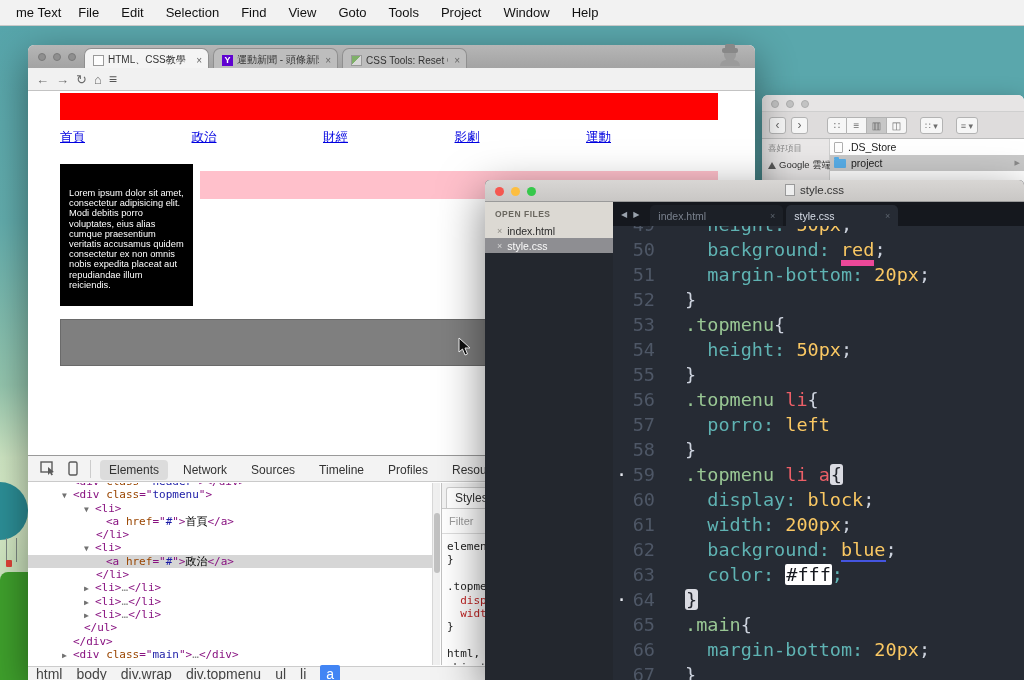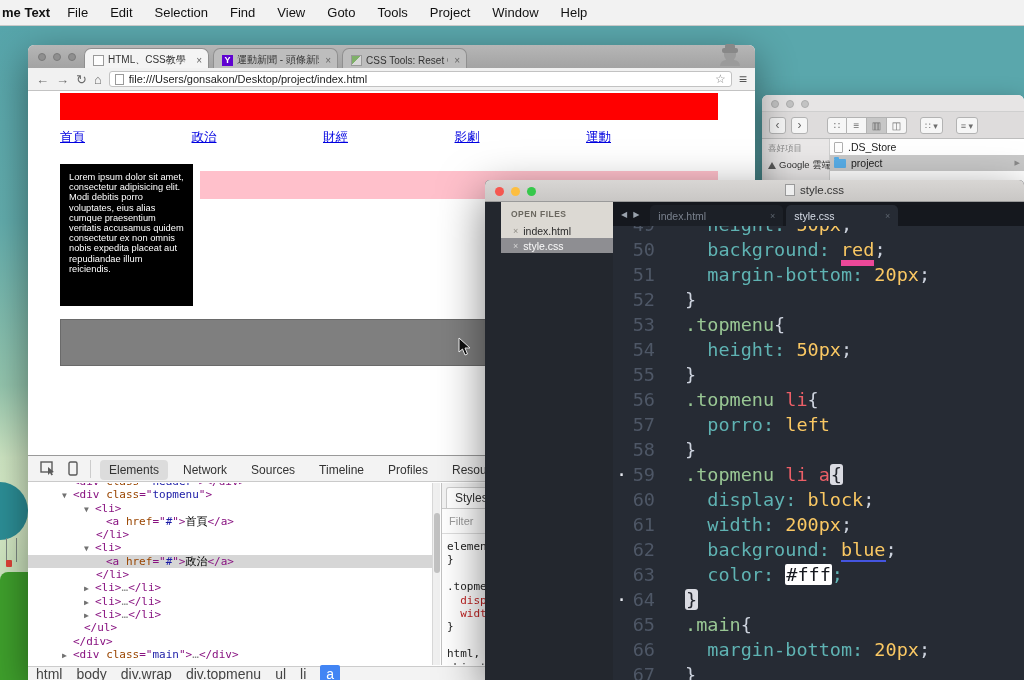--- a/index.html
+++ b/index.html
@@ -11,21 +11,21 @@
     background:linear-gradient(180deg,#57a5ab 0%,#63adad 30%,#95c6ae 55%,#cfe6c3 66%,#d9edc9 76%,#cfe6c0 82%); }
   .balloon { position:absolute; left:-28px; top:456px; width:56px; height:58px; border-radius:50%; background:#2c8f97; }
   .rope1 { position:absolute; left:6px; top:512px; width:1px; height:26px; background:#7e8a84; }
   .rope2 { position:absolute; left:16px; top:512px; width:1px; height:24px; background:#7e8a84; }
   .basket-flag { position:absolute; left:6px; top:534px; width:6px; height:7px; background:#e04438; border-radius:1px; }
   .grass { position:absolute; left:0; top:546px; width:30px; height:108px; background:#3fa02c; border-radius:8px 2px 0 0; }
 
   
   .menubar { position:absolute; left:0; top:0; width:1024px; height:26px; background:#f2f2f2;
     border-bottom:1px solid #c9c9c9; display:flex; align-items:center; font-size:13px; color:#111; z-index:50; }
-  .mb-app { font-weight:bold; margin-left:2px; margin-right:6px; }
+  .mb-app { font-weight:normal; margin-left:16px; margin-right:6px; }
   .mb-item { padding:0 11px; }
   .window-peek { position:absolute; left:452px; top:-8px; width:52px; height:17px; background:#d9d9d9; border:1px solid #b5b5b5; border-radius:8px; z-index:40; }
 
   
   .browser { position:absolute; left:28px; top:45px; width:727px; height:635px; border-radius:6px 6px 0 0;
     box-shadow:0 12px 40px rgba(0,0,0,.45); background:#fff; z-index:10; }
   .tabstrip { position:absolute; left:0; top:0; width:100%; height:23px; border-radius:6px 6px 0 0;
     background:linear-gradient(#b6b6b6,#a3a3a3); }
   .lights { position:absolute; left:10px; top:8px; display:flex; gap:7px; }
   .light { width:8px; height:8px; border-radius:50%; background:#8f8f8f; border:1px solid #7a7a7a; }
@@ -55,21 +55,21 @@
   .url-text { flex:1; white-space:nowrap; overflow:hidden; }
   .star { color:#8a8a8a; font-size:12px; }
   .burger { color:#555; font-size:14px; }
 
   
   .page { position:absolute; left:0; top:46px; width:100%; height:364px; background:#fff; overflow:hidden; }
   .banner { position:absolute; left:32px; top:2px; width:658px; height:27px; background:#ff0000; }
   .navrow { position:absolute; left:32px; top:38px; display:flex; }
   .navlink { width:131.5px; font-size:12.5px; color:#0000e0; text-decoration:underline; }
   .loremBox { position:absolute; left:32px; top:73px; width:133px; height:142px; background:#000; color:#fff;
-    padding:8px 9px; font-size:9.3px; line-height:10.2px; overflow:hidden; }
+    padding:24px 9px; font-size:9.3px; line-height:10.2px; overflow:hidden; }
   .pinkBox { position:absolute; left:172px; top:80px; width:518px; height:28px; background:#ffc0cb; }
   .grayBox { position:absolute; left:32px; top:228px; width:658px; height:47px; background:#7f7f7f; border:1px solid #6a6a6a; }
   .cursor { position:absolute; left:430px; top:246px; z-index:5; }
 
   
   .devtools { position:absolute; left:0; top:410px; width:100%; height:225px; background:#fff; border-top:1px solid #9a9a9a; }
   .dt-toolbar { position:absolute; left:0; top:0; width:100%; height:26px; background:#f3f3f3; border-bottom:1px solid #cacaca;
     display:flex; align-items:center; padding:0 6px; }
   .dt-icon { margin:0 6px; display:flex; }
   .dt-sep { width:1px; height:18px; background:#ccc; margin:0 6px; }
@@ -128,21 +128,21 @@
   .sublime { position:absolute; left:485px; top:180px; width:539px; height:500px; border-radius:5px 5px 0 0;
     box-shadow:0 14px 46px rgba(0,0,0,.5); background:#262b34; z-index:20; overflow:hidden; }
   .s-titlebar { position:absolute; left:0; top:0; width:100%; height:22px; background:linear-gradient(#d8d6d4,#c9c7c5);
     border-bottom:1px solid #9a9a9a; }
   .s-lights { position:absolute; left:10px; top:7px; display:flex; gap:7px; }
   .s-red { width:9px; height:9px; border-radius:50%; background:#f55750; }
   .s-yellow { width:9px; height:9px; border-radius:50%; background:#fdbe40; }
   .s-green { width:9px; height:9px; border-radius:50%; background:#36c84b; }
   .s-title { position:absolute; left:300px; top:4px; font-size:11.5px; color:#333; display:flex; gap:5px; align-items:center; }
   .s-title-icon { width:10px; height:12px; background:#eee; border:1px solid #999; }
-  .s-sidebar { position:absolute; left:0; top:22px; width:128px; height:478px; background:#23272e;padding-left:16px; }
+  .s-sidebar { position:absolute; left:0; top:22px; width:128px; height:478px; background:#23272e; }
   .s-openfiles { background:#dcd9d3; padding-top:5px; }
   .s-section { font-size:8.5px; font-weight:bold; letter-spacing:.5px; color:#6a675f; padding:2px 0 4px 10px; }
   .s-file { height:15px; display:flex; align-items:center; gap:5px; font-size:10.5px; color:#2b2b2b; padding-left:12px; }
   .s-file.active { background:#8e8e92; color:#fbfbfb; }
   .s-file .x { color:#8f8c85; font-size:9px; }
   .s-file.active .x { color:#d6d6d6; }
   .s-tabbar { position:absolute; left:128px; top:22px; width:411px; height:24px; background:#15181e; display:flex; align-items:flex-end; }
   .s-tab-arrows { color:#9aa3ad; font-size:8px; padding:0 5px 7px 8px; letter-spacing:6px; }
   .s-tab { height:21px; width:133px; display:flex; align-items:center; font-size:10.5px; color:#79818d;
     background:#1c2027; border-radius:5px 5px 0 0; margin-right:3px; padding:0 8px; justify-content:space-between; }
@@ -251,25 +251,20 @@
         <div class="spy-hat"></div>
           <div class="spy-head"></div>
           <div class="spy-body"></div>
       </div>
     </div>
     <div class="toolbar">
       <span class="nav-btn">←</span>
       <span class="nav-btn">→</span>
       <span class="nav-btn">↻</span>
       <span class="nav-btn">⌂</span>
-      <div class="urlbar">
-        <span class="url-doc"></span>
-        <span class="url-text">file:///Users/gonsakon/Desktop/project/index.html</span>
-        <span class="star">☆</span>
-      </div>
       <span class="burger">≡</span>
     </div>
 
     <div class="page">
       <div class="banner"></div>
       <div class="navrow" id="page-nav">
           <a class="navlink">首頁</a>
           <a class="navlink">政治</a>
           <a class="navlink">財經</a>
           <a class="navlink">影劇</a>

